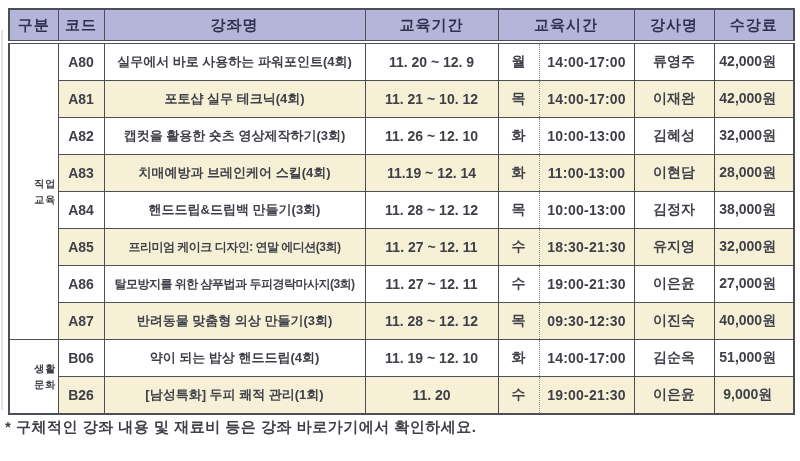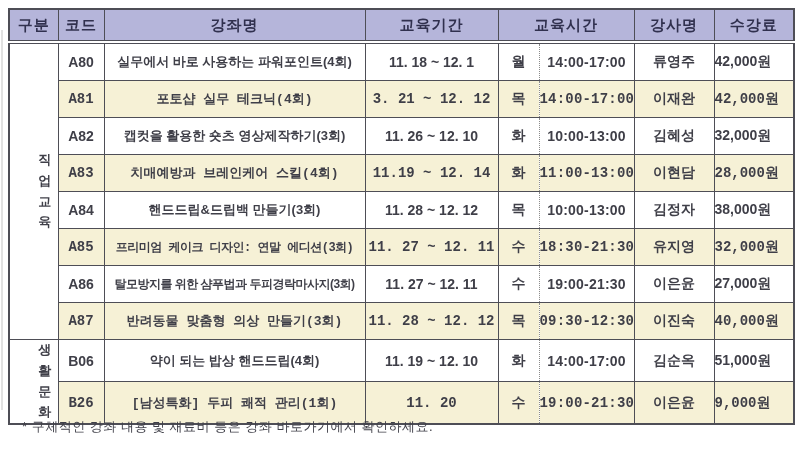--- a/index.html
+++ b/index.html
@@ -31,33 +31,33 @@
     text-align:center;vertical-align:middle;
     font-weight:bold;color:var(--text);
     font-size:14px;white-space:nowrap;overflow:hidden;padding:0;
   }
   thead th{
     background:var(--header-bg);color:var(--header-text);
     height:30px;font-size:15px;letter-spacing:1px;
     border-bottom:4px double var(--border);
   }
   tbody td{height:36px;background:var(--row-bg);}
-  tr.alt td{background:var(--row-alt);font-family:Liberation Mono, monospace;}
+  tr.alt td{background:var(--row-alt);}
   td.group-cell{
     background:#ffffff !important;
-    white-space:pre-line;line-height:1.6;font-size:13px;letter-spacing:1px;padding-left:23px;
+    white-space:pre-line;line-height:1.6;font-size:10px;letter-spacing:1px;padding-left:23px;
   }
   td.name-col{font-size:13px;}
   td.name-col.tight{font-size:12px;letter-spacing:-0.5px;margin-left:16px;}
   td.day-col{border-right:1px dotted var(--dotted);}
   td.time-col{border-left:1px dotted var(--dotted);letter-spacing:0.2px;}
-  td.fee-col{text-align:left;padding-right:12px;}
+  td.fee-col{text-align:center;padding-right:12px;}
   .notes{
-    position:absolute;left:22px;top:416px;
-    font-size:13px;font-weight:normal;color:var(--text);
+    position:absolute;left:5px;top:416px;
+    font-size:15px;font-weight:bold;color:var(--text);
     line-height:22px;letter-spacing:0.5px;
   }
 </style>
 </head>
 <body>
 
 <div class="page">
   <div class="left-edge-line"></div>
 
   <table class="course-table">
@@ -81,30 +81,30 @@
         <th>강사명</th>
         <th>수강료</th>
       </tr>
     </thead>
     <tbody id="course-tbody">
         <tr>
           <td rowspan="8" class="group-cell">직업
 교육</td>
           <td class="code-col">A80</td>
           <td class="name-col">실무에서 바로 사용하는 파워포인트(4회)</td>
-          <td class="period-col">11. 18 ~ 12. 1</td>
+          <td class="period-col">11. 20 ~ 12. 9</td>
           <td class="day-col">월</td>
           <td class="time-col">14:00-17:00</td>
           <td class="instructor-col">류영주</td>
           <td class="fee-col">42,000원</td>
         </tr>
         <tr class="alt">
           <td class="code-col">A81</td>
           <td class="name-col">포토샵 실무 테크닉(4회)</td>
-          <td class="period-col">3. 21 ~ 12. 12</td>
+          <td class="period-col">11. 21 ~ 10. 12</td>
           <td class="day-col">목</td>
           <td class="time-col">14:00-17:00</td>
           <td class="instructor-col">이재완</td>
           <td class="fee-col">42,000원</td>
         </tr>
         <tr>
           <td class="code-col">A82</td>
           <td class="name-col">캡컷을 활용한 숏츠 영상제작하기(3회)</td>
           <td class="period-col">11. 26 ~ 12. 10</td>
           <td class="day-col">화</td>

